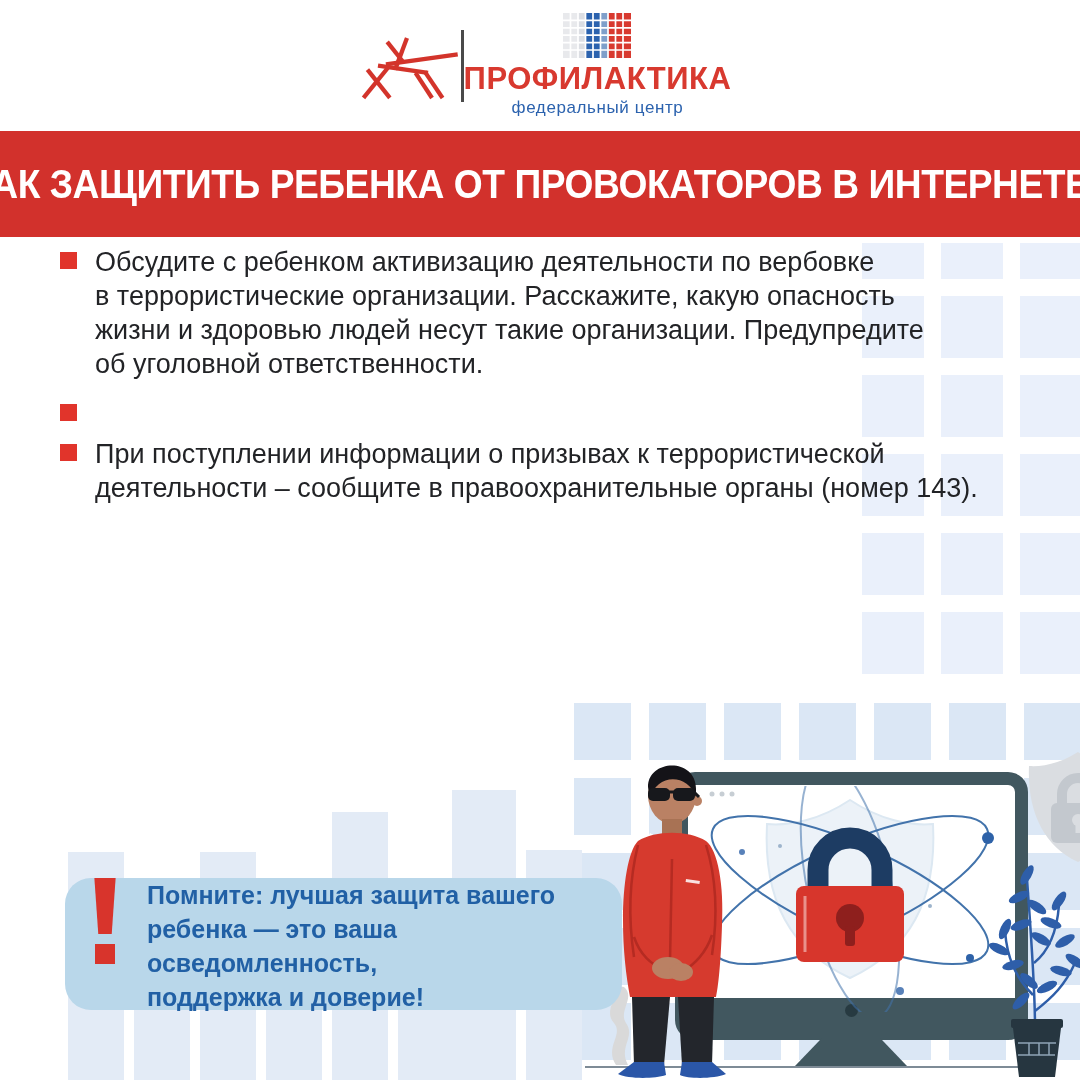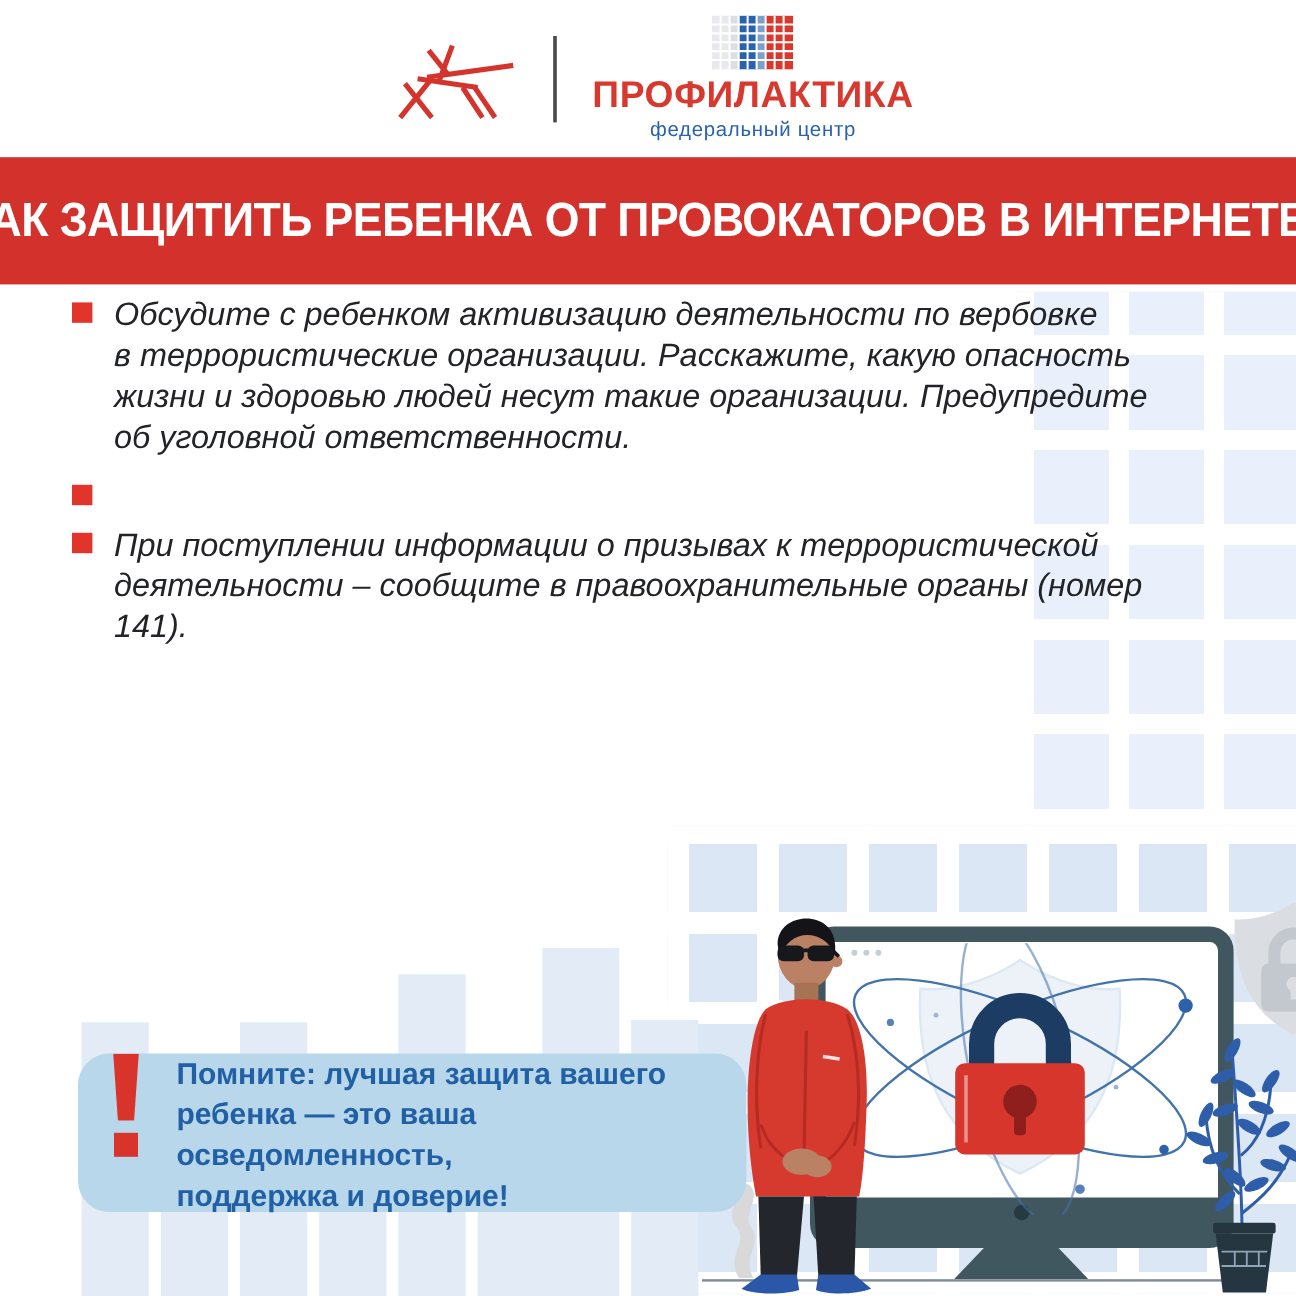--- a/index.html
+++ b/index.html
@@ -3,21 +3,21 @@
 <meta charset="utf-8">
 <style>
   html,body{margin:0;padding:0;}
   body{
     width:1080px;height:1080px;position:relative;overflow:hidden;
     background:#ffffff;font-family:"Liberation Sans",sans-serif;
   }
   
   .header{
     position:absolute;left:0;top:0;width:1080px;height:131px;
-    display:flex;align-items:center;justify-content:center;gap:30px;background:#fff;
+    display:flex;align-items:center;justify-content:center;background:#fff;
   }
   .brand-mark{width:112px;height:86px;}
   .logo-divider{width:3px;height:72px;background:#4a4a4a;}
   .logo-block{display:flex;flex-direction:column;align-items:center;}
   .logo-mosaic{margin-bottom:5px;}
   .brand-title{font-size:31px;font-weight:700;color:#d8392f;letter-spacing:.5px;line-height:1.05;}
   .brand-subtitle{font-size:17px;color:#2b62ae;letter-spacing:.6px;margin-top:2px;}
   
   .banner{
     position:absolute;left:0;top:131px;width:1080px;height:106px;background:#d2312c;
@@ -38,21 +38,21 @@
   .checker{
     position:absolute;left:556px;top:688px;width:524px;height:390px;z-index:0;
     background-color:#dbe7f5;
     background-image:
       repeating-linear-gradient(90deg,#fff 0 18px,transparent 18px 75px),
       repeating-linear-gradient(0deg,#fff 0 18px,transparent 18px 75px);
   }
   .bar{position:absolute;background:#e3ebf6;z-index:1;}
   
   .bullets{position:absolute;left:60px;top:245px;width:960px;z-index:3;}
-  .bullet{display:flex;margin-bottom:16px;font-style:italic;}
+  .bullet{display:flex;margin-bottom:16px;}
   .bullet-marker{flex:0 0 17px;width:17px;height:17px;background:#e1342b;margin:7px 18px 0 0;}
   .bullet-text{
     font-size:27px;line-height:34px;color:#222326;white-space:pre-line;
   }
   
   .callout{
     position:absolute;left:65px;top:878px;width:557px;height:132px;background:#b9d7ea;
     border-radius:26px;z-index:5;display:flex;
   }
   .exclaim{position:relative;width:28px;height:86px;margin:0 28px 0 26px;flex:0 0 28px;}
@@ -138,21 +138,21 @@
 в террористические организации. Расскажите, какую опасность
 жизни и здоровью людей несут такие организации. Предупредите
 об уголовной ответственности.</div>
   </div>
   <div class="bullet">
     <div class="bullet-marker"></div>
   </div>
   <div class="bullet">
     <div class="bullet-marker"></div>
     <div class="bullet-text">При поступлении информации о призывах к террористической
-деятельности – сообщите в правоохранительные органы (номер 141).</div>
+деятельности – сообщите в правоохранительные органы (номер 143).</div>
   </div>
 </div>
 
 <svg class="shield-watermark" width="130" height="135" viewBox="0 0 130 135">
   <path d="M65 4 C82 15 100 19 114 18 C116 62 100 98 65 114 C30 98 14 62 16 18 C30 19 48 15 65 4 Z" fill="#dadde1"></path>
   <path d="M49 58 V46 a16 16 0 0 1 32 0 V58" stroke="#c3c8ce" stroke-width="10" fill="none"></path>
   <rect x="38" y="55" width="54" height="40" rx="6" fill="#c3c8ce"></rect>
   <circle cx="65" cy="72" r="6" fill="#dadde1"></circle>
   <rect x="62.5" y="75" width="5" height="10" fill="#dadde1"></rect>
 </svg>

